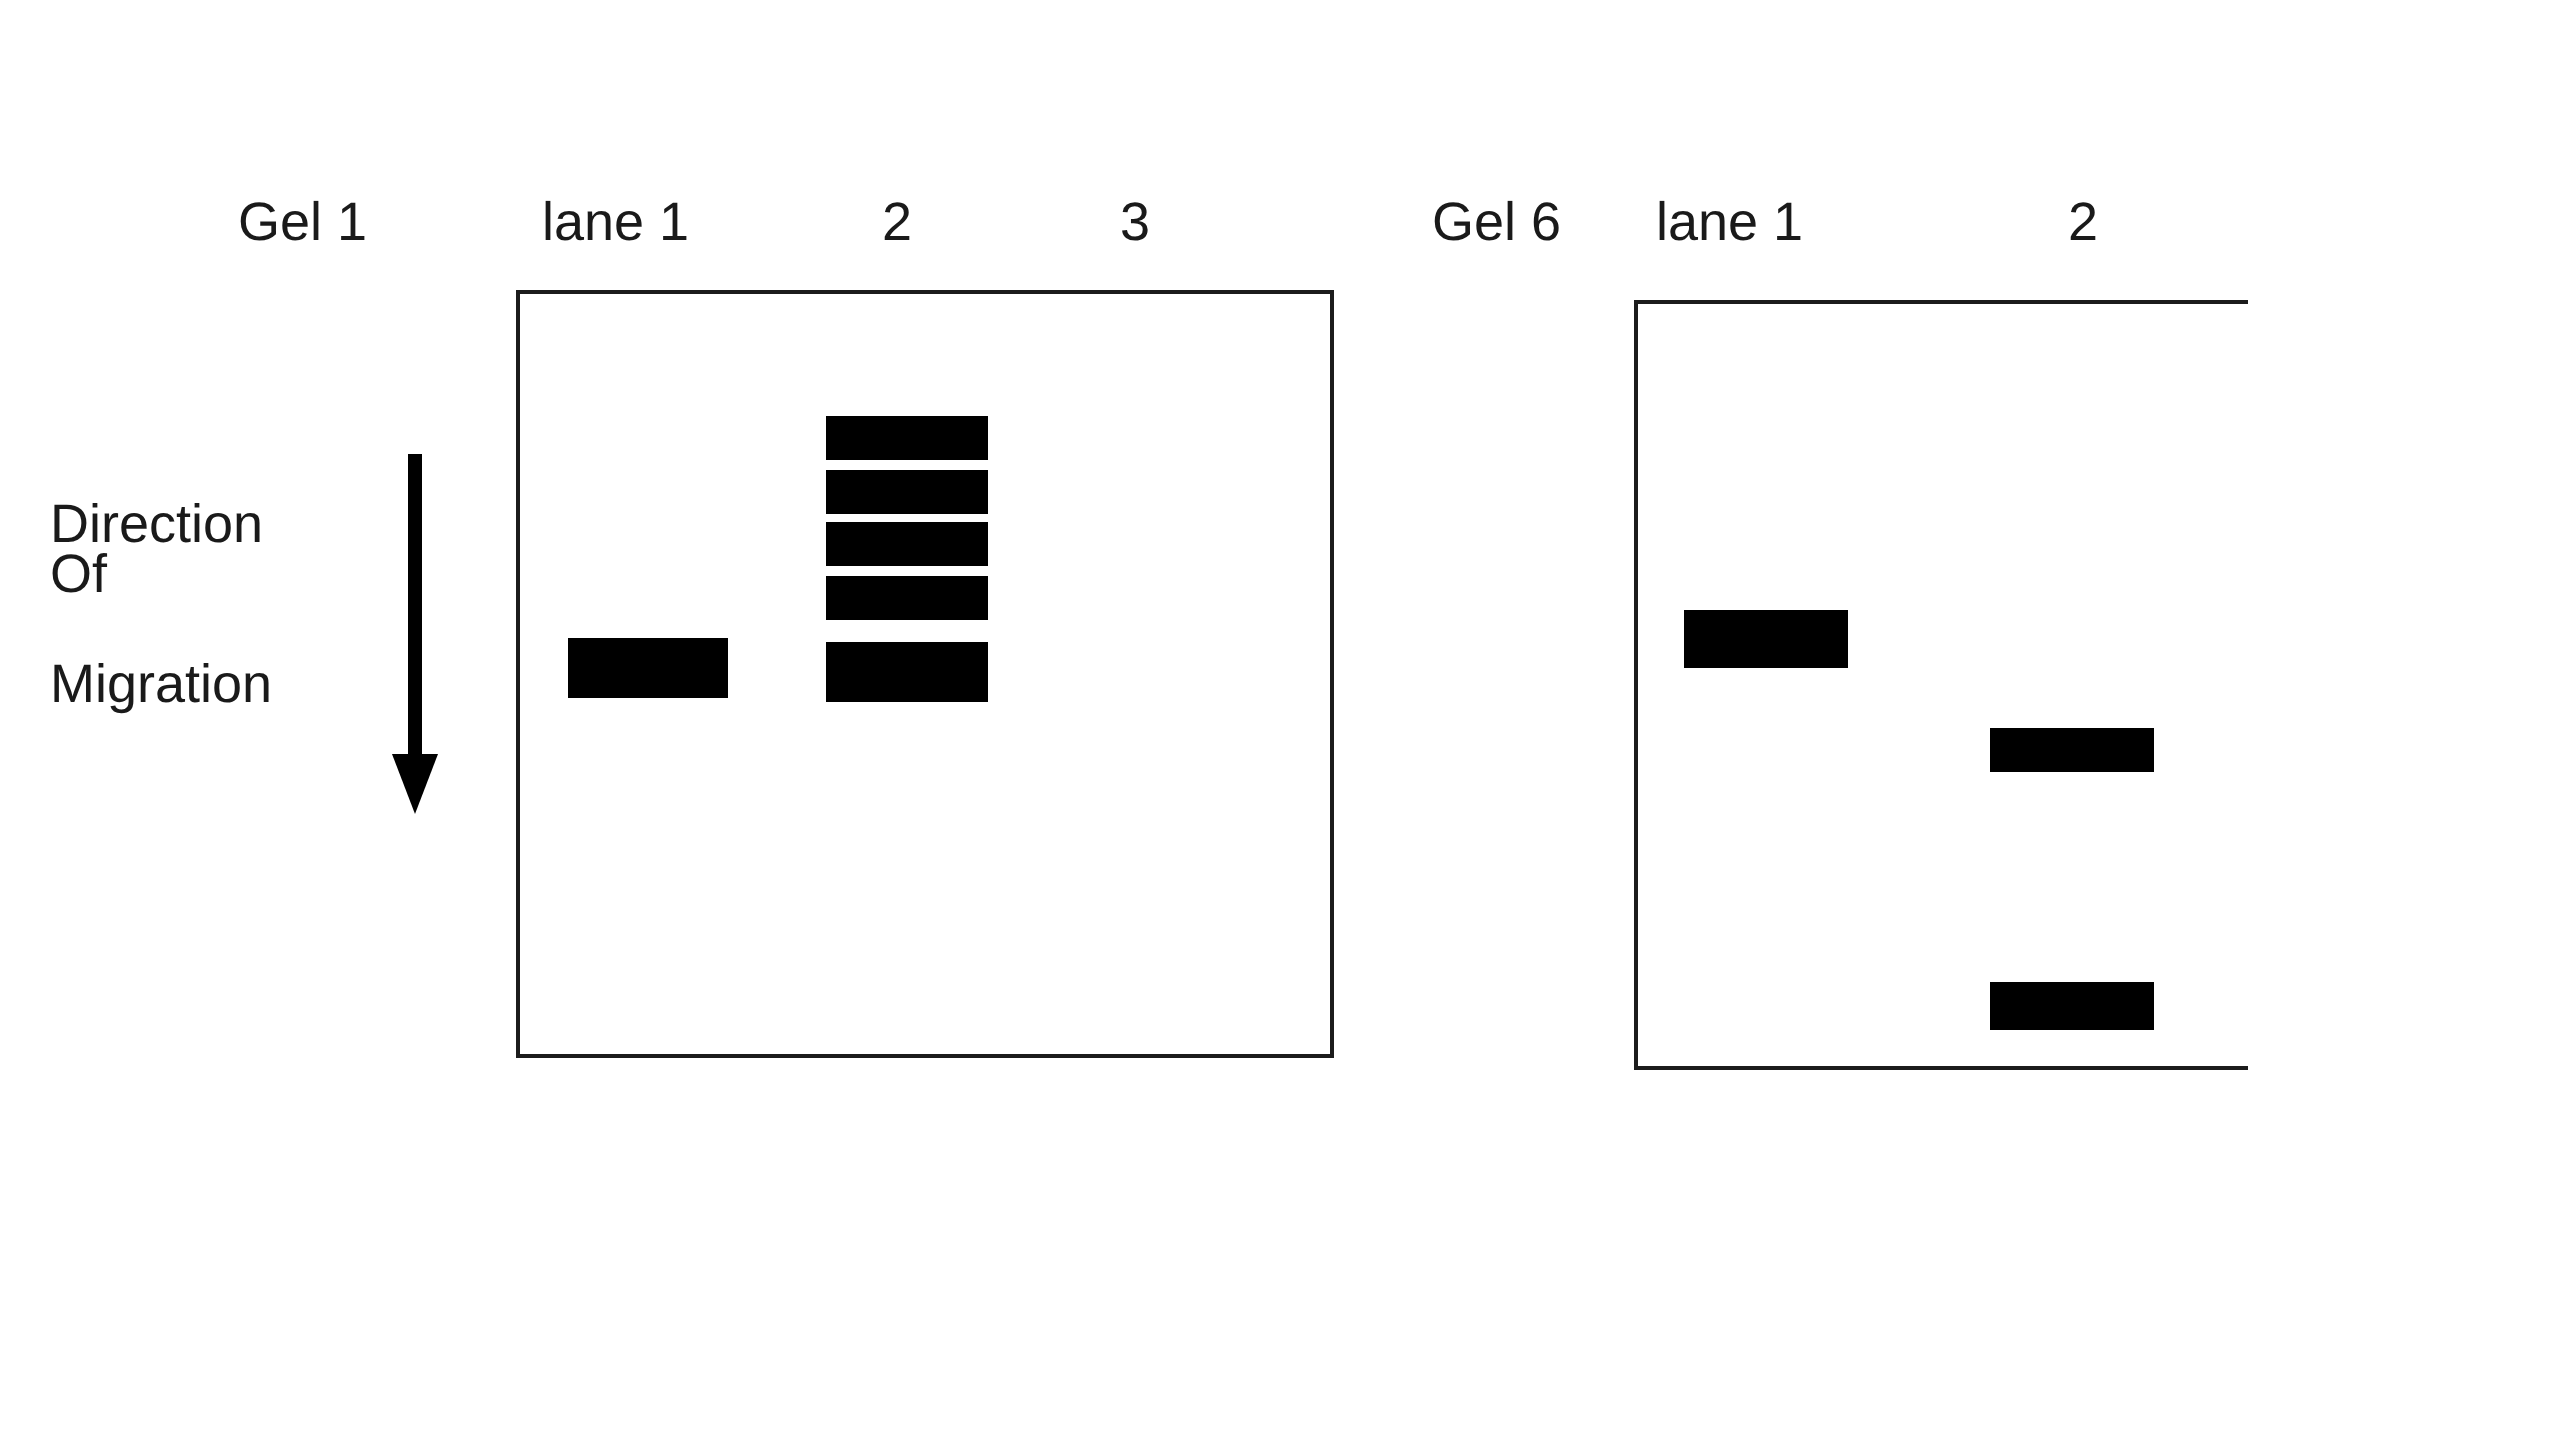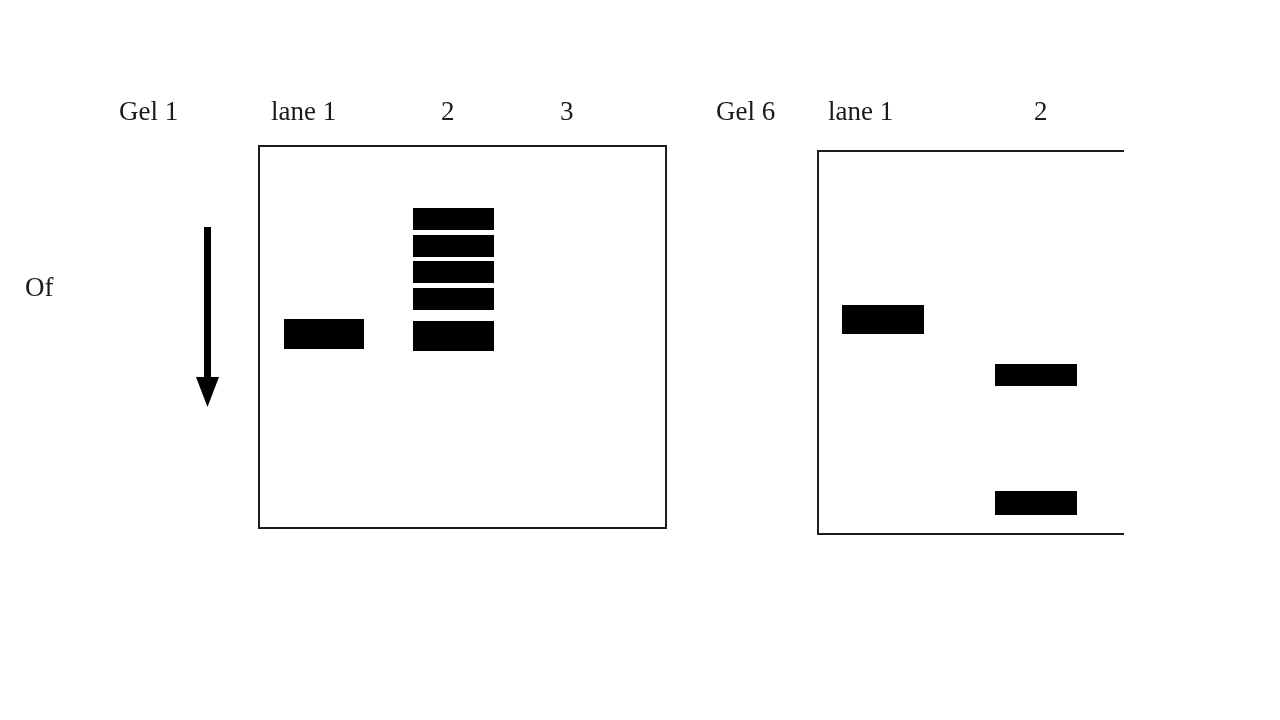--- a/index.html
+++ b/index.html
@@ -5,21 +5,21 @@
   html, body {
     margin: 0;
     padding: 0;
     background: #ffffff;
   }
   #canvas {
     position: relative;
     width: 1124px;
     height: 720px;
     background: #ffffff;
-    font-family: Liberation Serif, serif;
+    font-family: Liberation Sans, sans-serif;
     color: #111111;
     overflow: hidden;
   }
   .label {
     position: absolute;
     font-size: 27px;
     line-height: 1;
     white-space: nowrap;
     color: #1a1a1a;
   }
@@ -53,21 +53,23 @@
   <div class="label" style="left:119px; top:98px;">Gel 1</div>
   <div class="label" style="left:271px; top:98px;">lane 1</div>
   <div class="label" style="left:441px; top:98px;">2</div>
   <div class="label" style="left:560px; top:98px;">3</div>
 
   <div class="label" style="left:716px; top:98px;">Gel 6</div>
   <div class="label" style="left:828px; top:98px;">lane 1</div>
   <div class="label" style="left:1034px; top:98px;">2</div>
   <div class="label" style="left:1153px; top:98px;">3</div>
 
+  <div class="migration-label" style="left:25px; top:242px;">Direction</div>
   <div class="migration-label" style="left:25px; top:267px;">Of</div>
+  <div class="migration-label" style="left:25px; top:322px;">Migration</div>
 
   <div class="arrow-wrap" style="left:190px; top:222px; width:40px; height:190px;">
     <svg width="40" height="190" viewBox="0 0 40 190" xmlns="http://www.w3.org/2000/svg">
       <line x1="17.5" y1="5" x2="17.5" y2="164" stroke="#000000" stroke-width="7"></line>
       <polygon points="17.5,185 6,155 29,155" fill="#000000"></polygon>
     </svg>
   </div>
 
   <div class="gel-box" style="left:258px; top:145px; width:409px; height:384px;">
 

